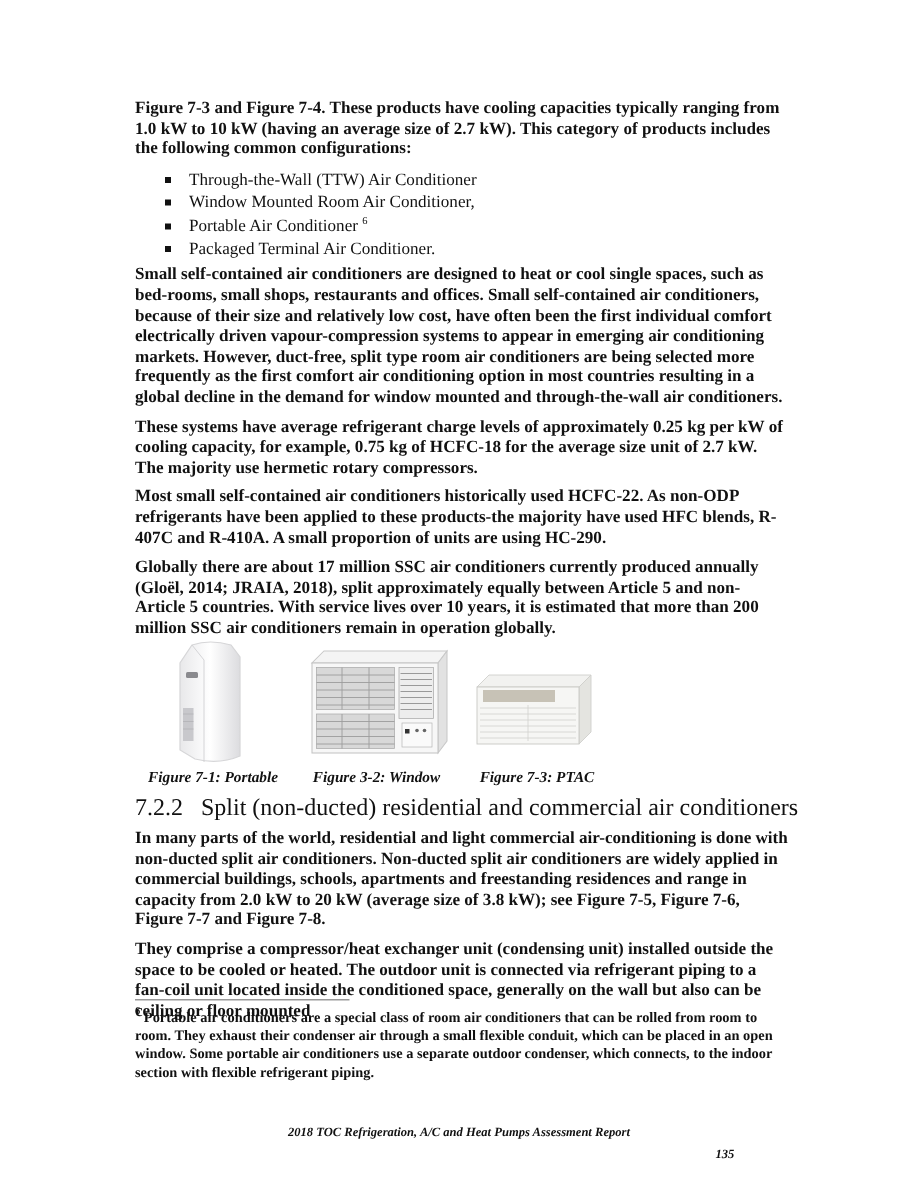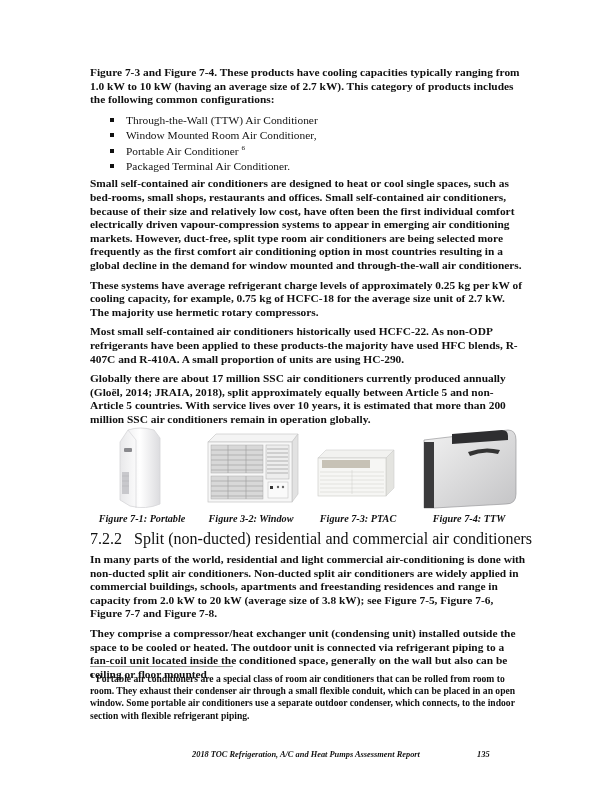--- a/index.html
+++ b/index.html
@@ -26,21 +26,21 @@
     }
     .heading .num { display: inline-block; width: 44px; }
     .page2 { position: absolute; left: 90px; top: 553px; width: 436px; }
     .fn-rule { position: absolute; left: 90px; top: 666px; width: 143px; height: 1px; background: #999; }
     .footnote { position: absolute; left: 90px; top: 673px; width: 438px; }
     .footnote p { font-size: 9.6px; line-height: 12.2px; margin: 0; }
     .footer {
       position: absolute; top: 750px; left: 192px; width: 300px;
       font-size: 8.4px; font-weight: bold; font-style: italic;
     }
-    .footer .pg { position: absolute; left: 285px; top: 0; }
+    .footer .pg { position: absolute; left: 285px; top: 15px; }
   </style>
 </head>
 <body>
 
 <div class="page">
   <p>Figure 7-3 and Figure 7-4. These products have cooling capacities typically ranging from 1.0 kW to 10 kW (having an average size of 2.7 kW). This category of products includes the following common configurations:</p>
   <ul class="bullets">
     <li><span class="bullet"></span><span>Through-the-Wall (TTW) Air Conditioner</span></li>
     <li><span class="bullet"></span><span>Window Mounted Room Air Conditioner,</span></li>
     <li><span class="bullet"></span><span>Portable Air Conditioner </span><sup>6</sup></li>
@@ -126,35 +126,20 @@
         <line x1="10" y1="56" x2="74" y2="56"></line>
           <line x1="10" y1="60" x2="74" y2="60"></line>
         <line x1="10" y1="64" x2="74" y2="64"></line>
           <line x1="10" y1="68" x2="74" y2="68"></line>
         <line x1="42" y1="46" x2="42" y2="70"></line>
       </g>
     </svg>
     <div class="cap">Figure 7-3: PTAC</div>
   </div>
 
-  <div class="fig" style="left:322px;width:114px;">
-    <svg width="114" height="88" viewBox="0 0 114 88">
-      <defs>
-        <linearGradient id="gt" x1="0" x2="1" y1="0" y2="1">
-          <stop offset="0" stop-color="#f2f2f2"></stop>
-            <stop offset="1" stop-color="#c4c4c6"></stop>
-        </linearGradient>
-      </defs>
-      <path d="M12 16 L96 6 Q104 6 104 16 L104 70 Q104 80 94 80 L22 84 L12 84 Z" fill="url(#gt)" stroke="#9a9a9c" stroke-width="0.7"></path>
-      <rect x="12" y="18" width="10" height="66" fill="#3a3a3c"></rect>
-      <path d="M40 10 L90 6 Q96 6 96 12 L96 16 L40 20 Z" fill="#2e2e30"></path>
-      <path d="M56 28 Q72 22 88 26 L86 30 Q72 26 58 32 Z" fill="#333"></path>
-    </svg>
-    <div class="cap">Figure 7-4: TTW</div>
-  </div>
 </div>
 
 <div class="heading">
   <span class="num">7.2.2</span><span>Split (non-ducted) residential and commercial air conditioners</span>
 </div>
 
 <div class="page2">
   <p>In many parts of the world, residential and light commercial air-conditioning is done with non-ducted split air conditioners. Non-ducted split air conditioners are widely applied in commercial buildings, schools, apartments and freestanding residences and range in capacity from 2.0 kW to 20 kW (average size of 3.8 kW); see Figure 7-5, Figure 7-6, Figure 7-7 and Figure 7-8.</p>
   <p>They comprise a compressor/heat exchanger unit (condensing unit) installed outside the space to be cooled or heated. The outdoor unit is connected via refrigerant piping to a fan-coil unit located inside the conditioned space, generally on the wall but also can be ceiling or floor mounted</p>
 </div>

